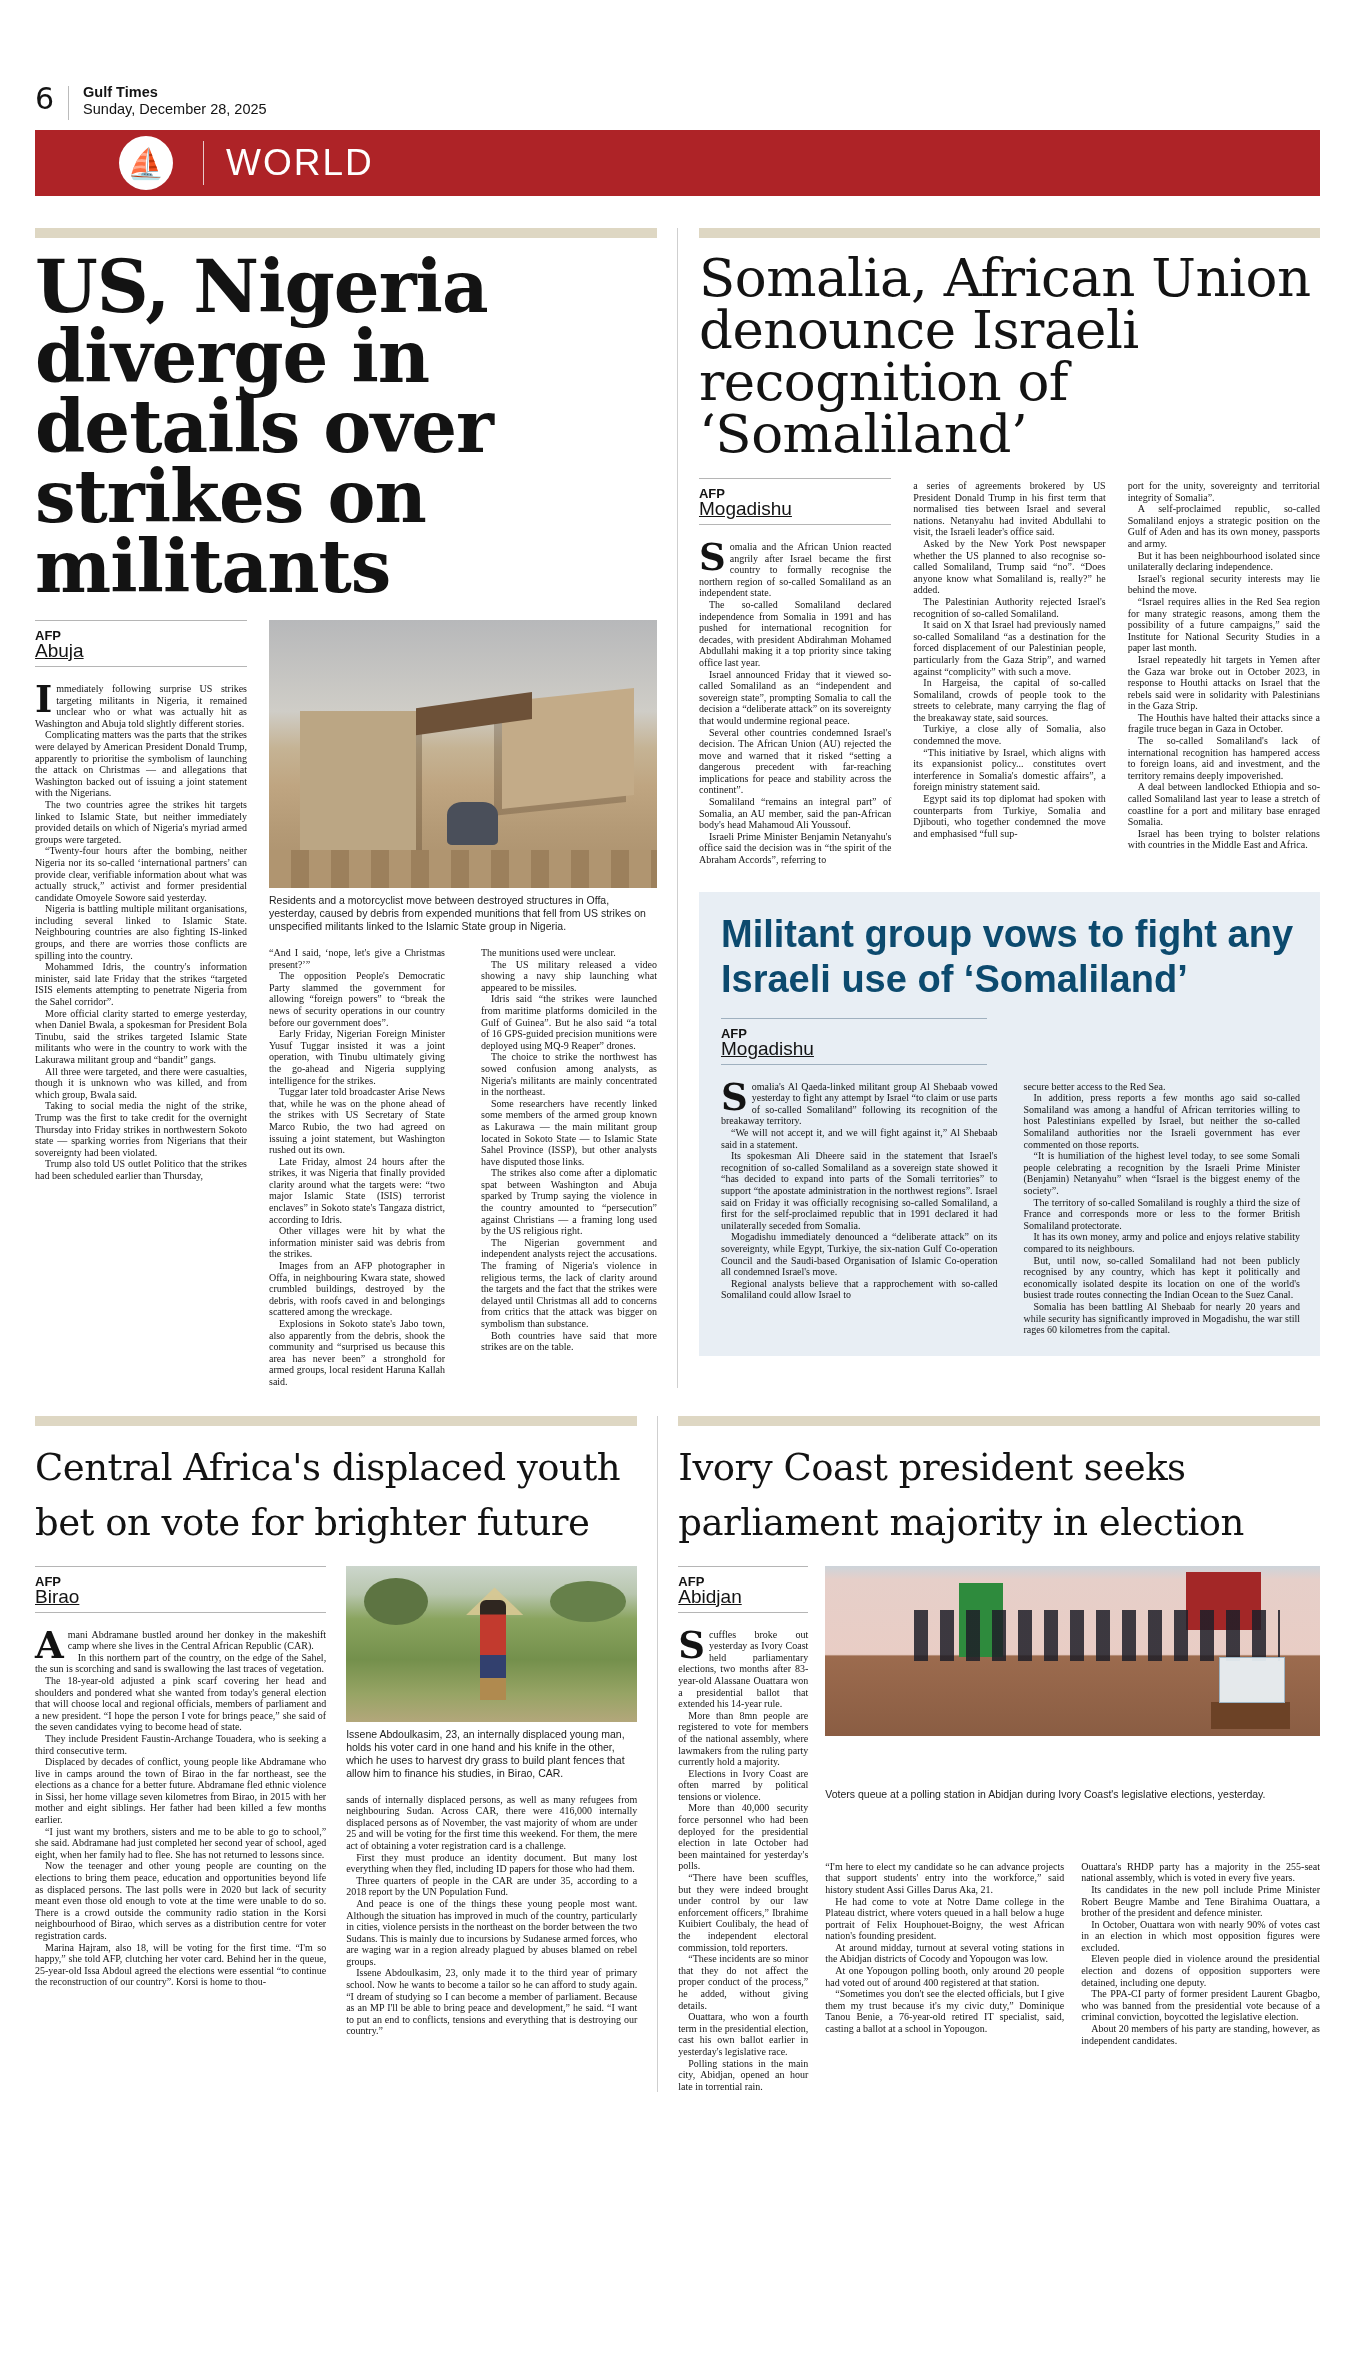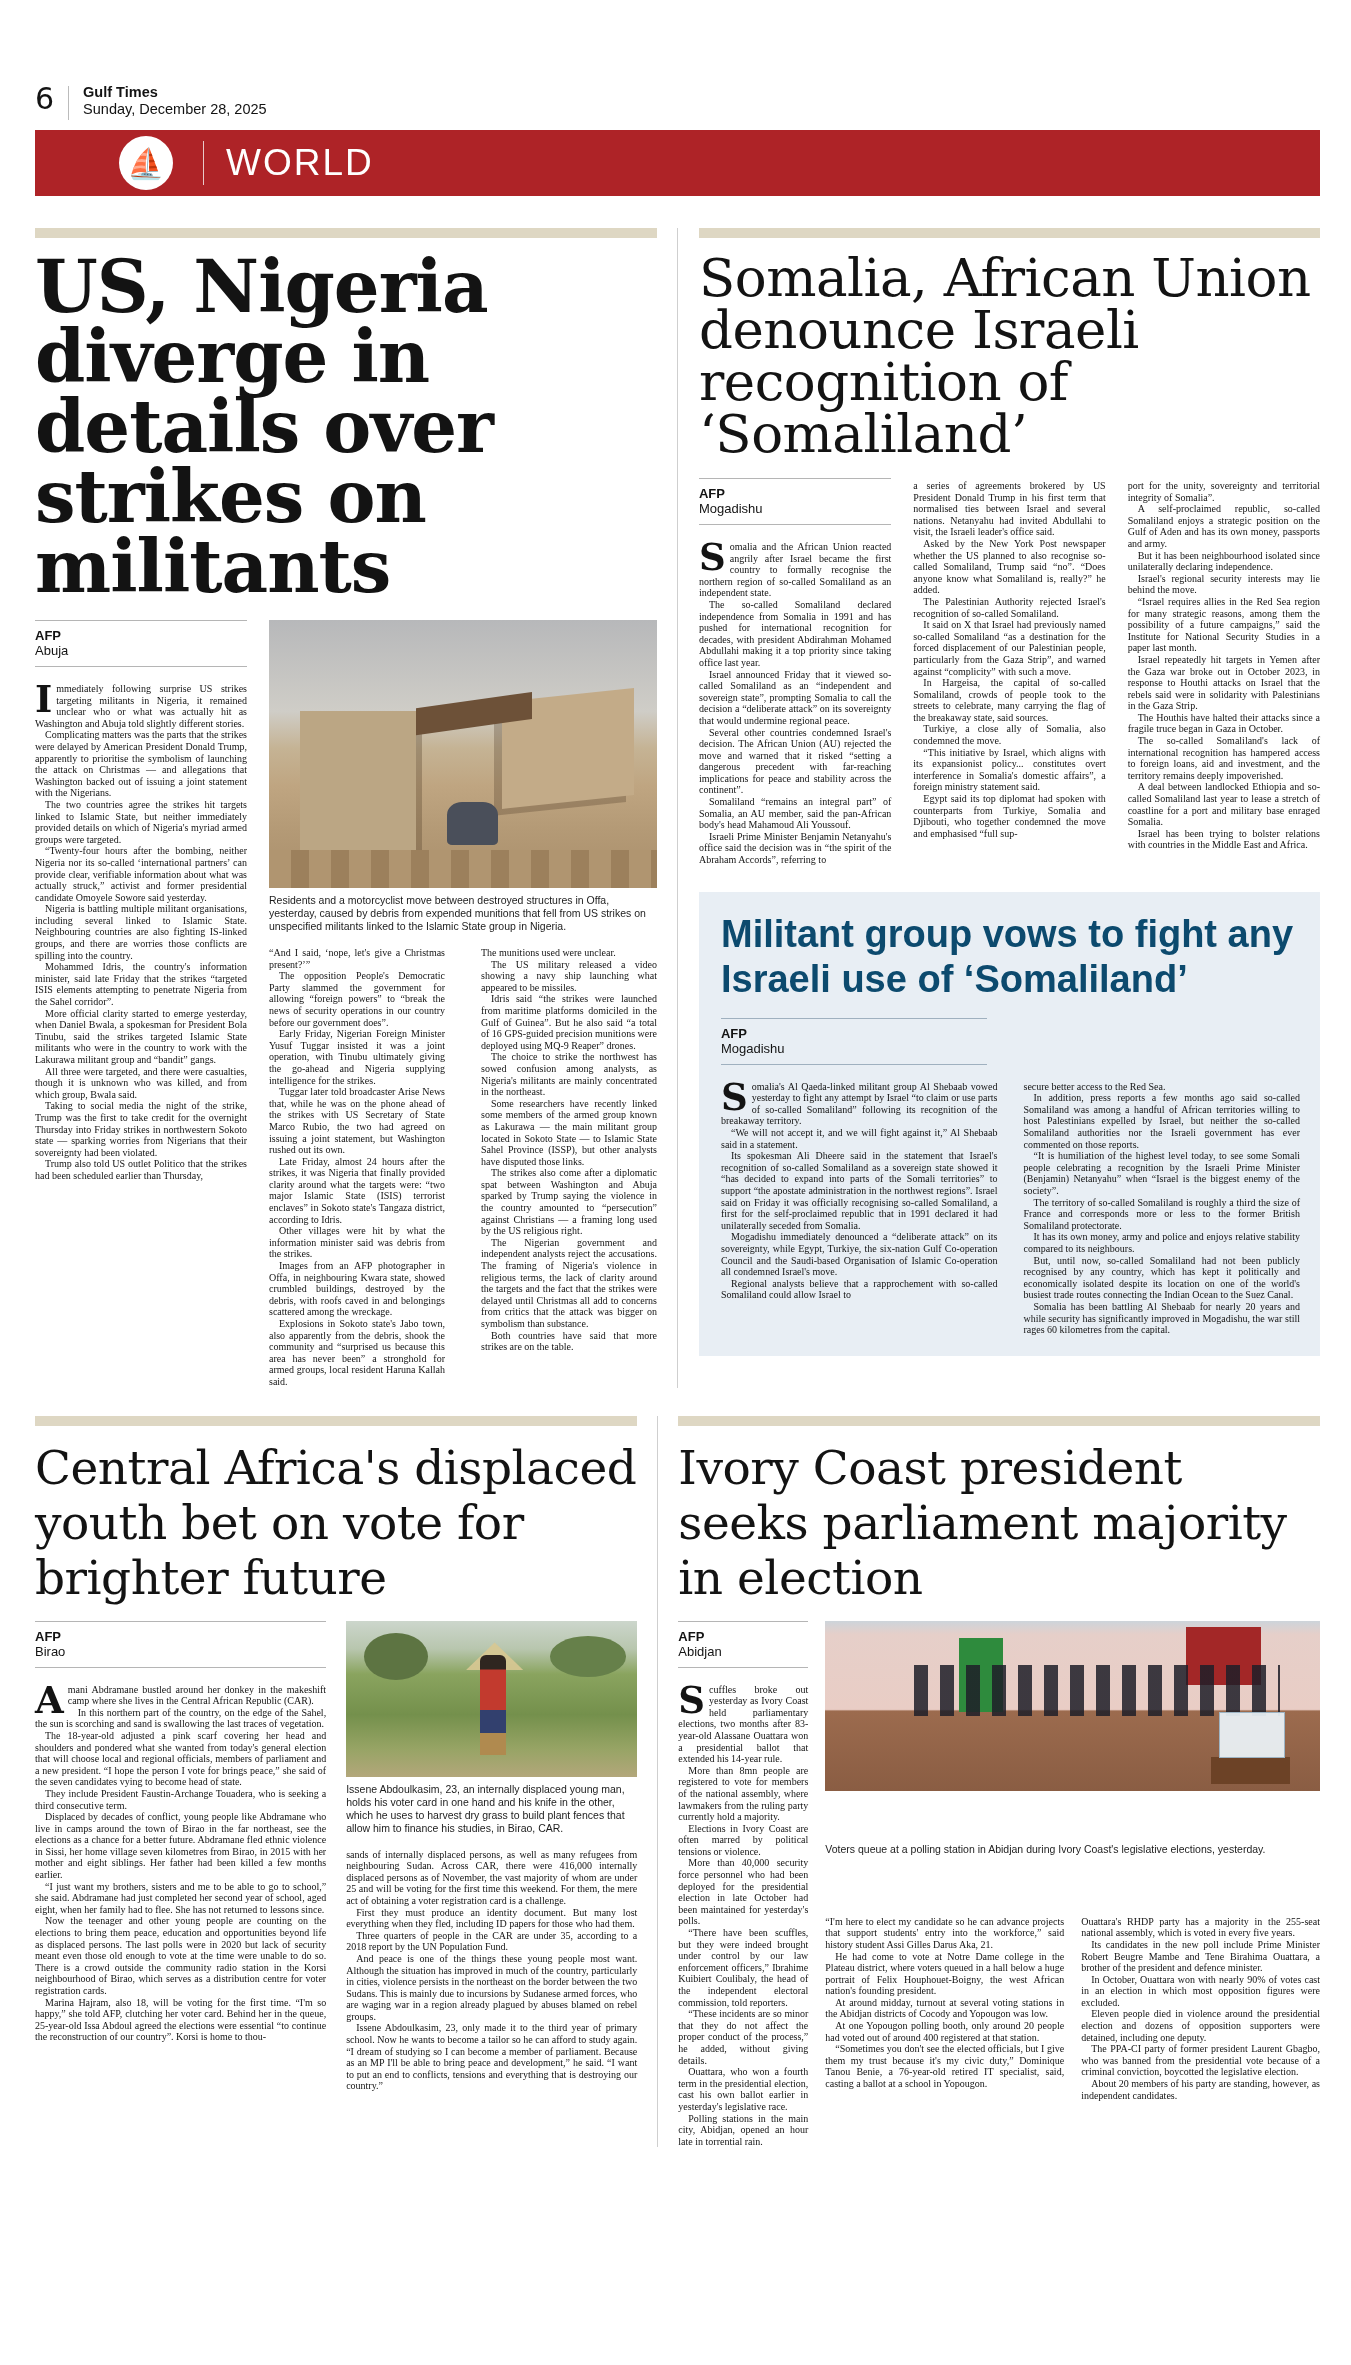--- a/index.html
+++ b/index.html
@@ -15,21 +15,21 @@
 
   .banner{height:66px;background:#ae2327;display:flex;align-items:center;padding-left:84px;}
   .logo-circle{width:54px;height:54px;border-radius:50%;background:#ffffff;display:flex;align-items:center;justify-content:center;font-size:30px;color:#111;}
   .banner-sep{width:1px;height:44px;background:#e9c9c9;margin:0 22px 0 30px;}
   .banner-word{font-family:"Liberation Sans",sans-serif;color:#ffffff;font-size:37px;letter-spacing:2px;font-weight:normal;}
 
   
   .tanbar{height:10px;background:#ded7c3;margin:0 0 14px 0;}
   .byline{font-family:"Liberation Sans",sans-serif;border-top:1px solid #b5b5b5;border-bottom:1px solid #b5b5b5;padding:7px 0 8px 0;margin-bottom:16px;}
   .byline .agency{font-weight:bold;font-size:13px;line-height:15px;}
-  .byline .place{font-size:13px;line-height:15px;}
+  .byline .place{font-size:19px;line-height:15px;text-decoration:underline;}
   .cols p{margin:0;font-size:10px;line-height:11.6px;text-align:justify;}
   .cols p + p{text-indent:10px;}
   .dc > p:first-child::first-letter{float:left;font-family:"DejaVu Serif",serif;font-weight:bold;font-size:37px;line-height:30px;padding:1px 4px 0 0;}
   .caption{font-family:Liberation Sans, sans-serif;font-size:10.5px;line-height:13px;margin:6px 0 14px 0;color:#1c1c1c;}
   .photo{position:relative;overflow:hidden;}
 
   
   .band-top{display:flex;}
   .sec-a1{width:632px;}
   .sec-som{width:631px;border-left:1px solid #cfcfcf;padding-left:21px;margin-left:20px;}
@@ -56,21 +56,21 @@
   .shebox{background:#e8eef4;margin-top:26px;padding:18px 20px 20px 22px;}
   .shebox-head{font-family:"Liberation Sans",sans-serif;font-weight:bold;color:#0c4a6e;font-size:38px;line-height:45px;margin:2px 0 16px 0;}
   .shebox .byline{border-color:#9fb0bf;}
   .shebox-cols{display:flex;gap:26px;}
   .shebox-cols > div{flex:1;}
 
   
   .band-bottom{display:flex;margin-top:28px;}
   .sec-car{width:612px;}
   .sec-ic{width:652px;border-left:1px solid #cfcfcf;padding-left:20px;margin-left:20px;}
-  .bot-head{font-family:"DejaVu Serif",serif;font-size:47px;line-height:55px;letter-spacing:-0.5px;margin:8px 0 16px 0;font-weight:normal;}
+  .bot-head{font-family:"DejaVu Serif",serif;font-size:37px;line-height:55px;letter-spacing:-0.5px;margin:8px 0 16px 0;font-weight:normal;}
 
   .car-grid{display:flex;gap:20px;}
   .car-grid > div{flex:1;}
   .car-photo{height:156px;background:linear-gradient(180deg,#ccd6cc 0%,#b8c6ae 18%,#8aa45f 34%,#74904c 60%,#97a465 82%,#b3a77b 100%);}
   .car-photo .tree{position:absolute;left:6%;top:8%;width:22%;height:30%;background:#5d7442;border-radius:50%;}
   .car-photo .tree2{position:absolute;right:4%;top:10%;width:26%;height:26%;background:#66804a;border-radius:50%;}
   .car-photo .figure{position:absolute;left:46%;top:22%;width:9%;height:64%;background:linear-gradient(180deg,#2f2620 14%,#c23a2e 15% 55%,#32406e 55% 78%,#b08a4f 78%);border-radius:6px 6px 0 0;}
   .car-photo .grass{position:absolute;left:41%;top:14%;width:20%;height:18%;background:#d8c892;clip-path:polygon(0 100%,50% 0,100% 100%);opacity:.9;}
 
   .ic-grid{display:grid;grid-template-columns:130px 1fr 1fr;grid-column-gap:17px;grid-template-areas:"c1 photo photo" "c1 cap cap" "c1 c2 c3";}

